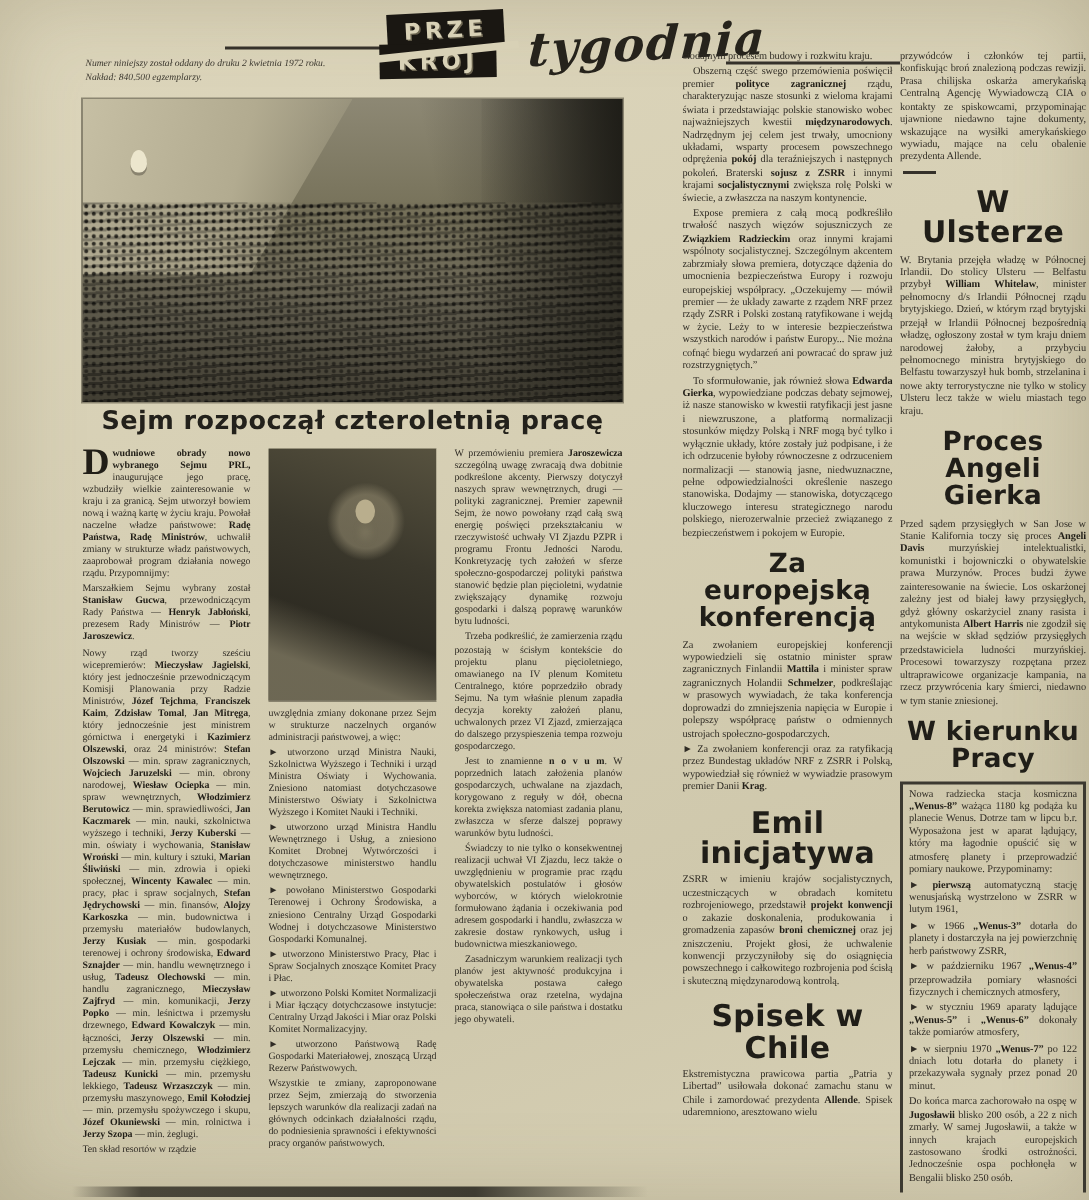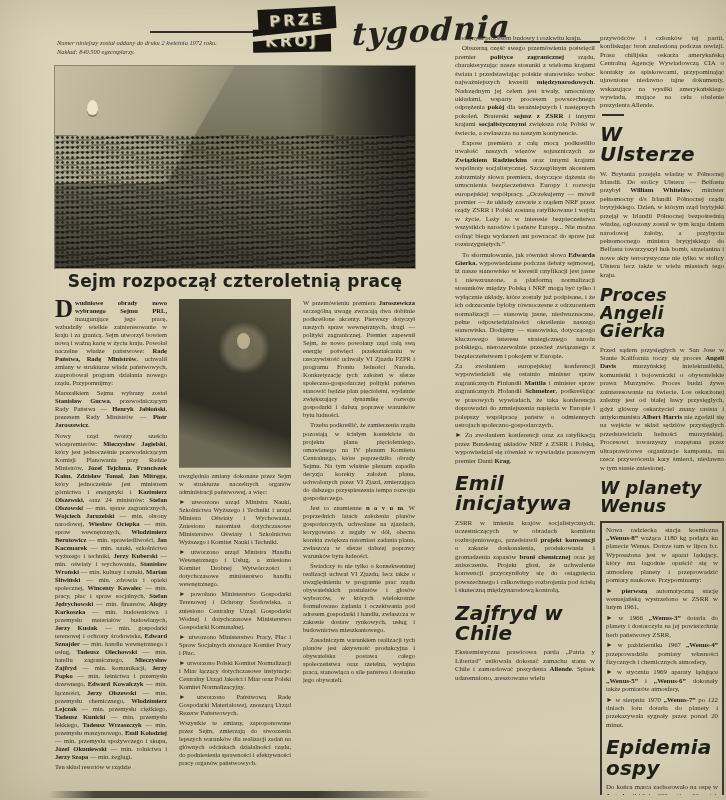--- a/index.html
+++ b/index.html
@@ -69,22 +69,22 @@
     text-indent:7px;letter-spacing:-.05px;}
   .bp.ni{text-indent:0;}
   .bp b{color:#211e17;}
   .dc{text-indent:0;}
   .dc::first-letter{float:left;font-size:25px;line-height:18px;
     padding:1px 2px 0 0;font-weight:bold;color:#211e17;}
   .midcol{position:absolute;left:455px;top:34px;width:140px;height:761px;overflow:hidden;}
   .midcol .bp,.rightcol .bp{font-size:6.9px;}
   .rightcol{position:absolute;left:600px;top:34px;width:124px;height:761px;overflow:hidden;}
   .sec-h{font-family:"DejaVu Sans","Liberation Sans",sans-serif;font-weight:bold;
-    font-size:17.5px;line-height:1.02;text-align:left;margin:8px 0 5px;
-    color:#201e18;letter-spacing:.2px;font-style:italic;}
+    font-size:17.5px;line-height:1.02;text-align:center;margin:8px 0 5px;
+    color:#201e18;letter-spacing:.2px;}
   .sec-h.lg{font-size:20px;}
   .end-dash{width:22px;height:2px;background:#35312a;margin:4px 0 1px 2px;}
   .boxed{border:2px solid #3c3930;padding:3px 4px 4px;margin-top:2px;}
   .bottom-bar{position:absolute;left:48px;top:791px;width:384px;height:7px;
     background:linear-gradient(90deg,rgba(74,70,58,0),#4a463a 12%,#3e3b31 70%,rgba(74,70,58,0));}
 </style>
 </head>
 <body>
 
 <div class="page">
@@ -136,43 +136,43 @@
       <p class="bp">Świadczy to nie tylko o konsekwentnej realizacji uchwał VI Zjazdu, lecz także o uwzględnieniu w programie prac rządu obywatelskich postulatów i głosów wyborców, w których wielokrotnie formułowano żądania i oczekiwania pod adresem gospodarki i handlu, zwłaszcza w zakresie dostaw rynkowych, usług i budownictwa mieszkaniowego.</p>
       <p class="bp">Zasadniczym warunkiem realizacji tych planów jest aktywność produkcyjna i obywatelska postawa całego społeczeństwa oraz rzetelna, wydajna praca, stanowiąca o sile państwa i dostatku jego obywateli.</p>
     </div>
   </div>
 
   <div class="midcol">
     <p class="bp ni">ciodajnym procesem budowy i rozkwitu kraju.</p>
     <p class="bp">Obszerną część swego przemówienia poświęcił premier <b>polityce zagranicznej</b> rządu, charakteryzując nasze stosunki z wieloma krajami świata i przedstawiając polskie stanowisko wobec najważniejszych kwestii <b>międzynarodowych</b>. Nadrzędnym jej celem jest trwały, umocniony układami, wsparty procesem powszechnego odprężenia <b>pokój</b> dla teraźniejszych i następnych pokoleń. Braterski <b>sojusz z ZSRR</b> i innymi krajami <b>socjalistycznymi</b> zwiększa rolę Polski w świecie, a zwłaszcza na naszym kontynencie.</p>
     <p class="bp">Expose premiera z całą mocą podkreśliło trwałość naszych więzów sojuszniczych ze <b>Związkiem Radzieckim</b> oraz innymi krajami wspólnoty socjalistycznej. Szczególnym akcentem zabrzmiały słowa premiera, dotyczące dążenia do umocnienia bezpieczeństwa Europy i rozwoju europejskiej współpracy. „Oczekujemy — mówił premier — że układy zawarte z rządem NRF przez rządy ZSRR i Polski zostaną ratyfikowane i wejdą w życie. Leży to w interesie bezpieczeństwa wszystkich narodów i państw Europy... Nie można cofnąć biegu wydarzeń ani powracać do spraw już rozstrzygniętych.”</p>
     <p class="bp">To sformułowanie, jak również słowa <b>Edwarda Gierka</b>, wypowiedziane podczas debaty sejmowej, iż nasze stanowisko w kwestii ratyfikacji jest jasne i niewzruszone, a platformą normalizacji stosunków między Polską i NRF mogą być tylko i wyłącznie układy, które zostały już podpisane, i że ich odrzucenie byłoby równoczesne z odrzuceniem normalizacji — stanowią jasne, niedwuznaczne, pełne odpowiedzialności określenie naszego stanowiska. Dodajmy — stanowiska, dotyczącego kluczowego interesu strategicznego narodu polskiego, nierozerwalnie przecież związanego z bezpieczeństwem i pokojem w Europie.</p>
+    <h2 class="sec-h">Za europejską konferencją</h2>
     <p class="bp ni">Za zwołaniem europejskiej konferencji wypowiedzieli się ostatnio minister spraw zagranicznych Finlandii <b>Mattila</b> i minister spraw zagranicznych Holandii <b>Schmelzer</b>, podkreślając w prasowych wywiadach, że taka konferencja doprowadzi do zmniejszenia napięcia w Europie i polepszy współpracę państw o odmiennych ustrojach społeczno-gospodarczych.</p>
     <p class="bp ni">► Za zwołaniem konferencji oraz za ratyfikacją przez Bundestag układów NRF z ZSRR i Polską, wypowiedział się również w wywiadzie prasowym premier Danii <b>Krag</b>.</p>
     <h2 class="sec-h lg">Emil inicjatywa</h2>
     <p class="bp ni">ZSRR w imieniu krajów socjalistycznych, uczestniczących w obradach komitetu rozbrojeniowego, przedstawił <b>projekt konwencji</b> o zakazie doskonalenia, produkowania i gromadzenia zapasów <b>broni chemicznej</b> oraz jej zniszczeniu. Projekt głosi, że uchwalenie konwencji przyczyniłoby się do osiągnięcia powszechnego i całkowitego rozbrojenia pod ścisłą i skuteczną międzynarodową kontrolą.</p>
-    <h2 class="sec-h lg">Zajfryd w Chile</h2>
+    <h2 class="sec-h lg">Spisek w Chile</h2>
     <p class="bp ni">Ekstremistyczna prawicowa partia „Patria y Libertad” usiłowała dokonać zamachu stanu w Chile i zamordować prezydenta <b>Allende</b>. Spisek udaremniono, aresztowano wielu</p>
   </div>
 
   <div class="rightcol">
     <p class="bp ni">przywódców i członków tej partii, konfiskując broń znalezioną podczas rewizji. Prasa chilijska oskarża amerykańską Centralną Agencję Wywiadowczą CIA o kontakty ze spiskowcami, przypominając ujawnione niedawno tajne dokumenty, wskazujące na wysiłki amerykańskiego wywiadu, mające na celu obalenie prezydenta Allende.</p>
     <div class="end-dash"></div>
     <h2 class="sec-h lg">W Ulsterze</h2>
     <p class="bp ni">W. Brytania przejęła władzę w Północnej Irlandii. Do stolicy Ulsteru — Belfastu przybył <b>William Whitelaw</b>, minister pełnomocny d/s Irlandii Północnej rządu brytyjskiego. Dzień, w którym rząd brytyjski przejął w Irlandii Północnej bezpośrednią władzę, ogłoszony został w tym kraju dniem narodowej żałoby, a przybyciu pełnomocnego ministra brytyjskiego do Belfastu towarzyszył huk bomb, strzelanina i nowe akty terrorystyczne nie tylko w stolicy Ulsteru lecz także w wielu miastach tego kraju.</p>
     <h2 class="sec-h">Proces Angeli Gierka</h2>
     <p class="bp ni">Przed sądem przysięgłych w San Jose w Stanie Kalifornia toczy się proces <b>Angeli Davis</b> murzyńskiej intelektualistki, komunistki i bojowniczki o obywatelskie prawa Murzynów. Proces budzi żywe zainteresowanie na świecie. Los oskarżonej zależny jest od białej ławy przysięgłych, gdyż główny oskarżyciel znany rasista i antykomunista <b>Albert Harris</b> nie zgodził się na wejście w skład sędziów przysięgłych przedstawiciela ludności murzyńskiej. Procesowi towarzyszy rozpętana przez ultraprawicowe organizacje kampania, na rzecz przywrócenia kary śmierci, niedawno w tym stanie zniesionej.</p>
-    <h2 class="sec-h">W planety Wenus</h2>
+    <h2 class="sec-h">W kierunku Pracy</h2>
     <div class="boxed">
       <p class="bp ni">Nowa radziecka stacja kosmiczna <b>„Wenus-8”</b> ważąca 1180 kg podąża ku planecie Wenus. Dotrze tam w lipcu b.r. Wyposażona jest w aparat lądujący, który ma łagodnie opuścić się w atmosferę planety i przeprowadzić pomiary naukowe. Przypominamy:</p>
       <p class="bp ni">► <b>pierwszą</b> automatyczną stację wenusjańską wystrzelono w ZSRR w lutym 1961,</p>
       <p class="bp ni">► w 1966 <b>„Wenus-3”</b> dotarła do planety i dostarczyła na jej powierzchnię herb państwowy ZSRR,</p>
       <p class="bp ni">► w październiku 1967 <b>„Wenus-4”</b> przeprowadziła pomiary własności fizycznych i chemicznych atmosfery,</p>
       <p class="bp ni">► w styczniu 1969 aparaty lądujące <b>„Wenus-5”</b> i <b>„Wenus-6”</b> dokonały także pomiarów atmosfery,</p>
       <p class="bp ni">► w sierpniu 1970 <b>„Wenus-7”</b> po 122 dniach lotu dotarła do planety i przekazywała sygnały przez ponad 20 minut.</p>
-      <h2 class="sec-h lg">Epidemia ospy</h2>
       <p class="bp ni">Do końca marca zachorowało na ospę w <b>Jugosławii</b> blisko 200 osób, a 22 z nich zmarły. W samej Jugosławii, a także w innych krajach europejskich zastosowano środki ostrożności. Jednocześnie ospa pochłonęła w Bengalii blisko 250 osób.</p>
 
     </div>
   </div>
 
   <div class="bottom-bar"></div>
 </div>
 
 </body></html>

